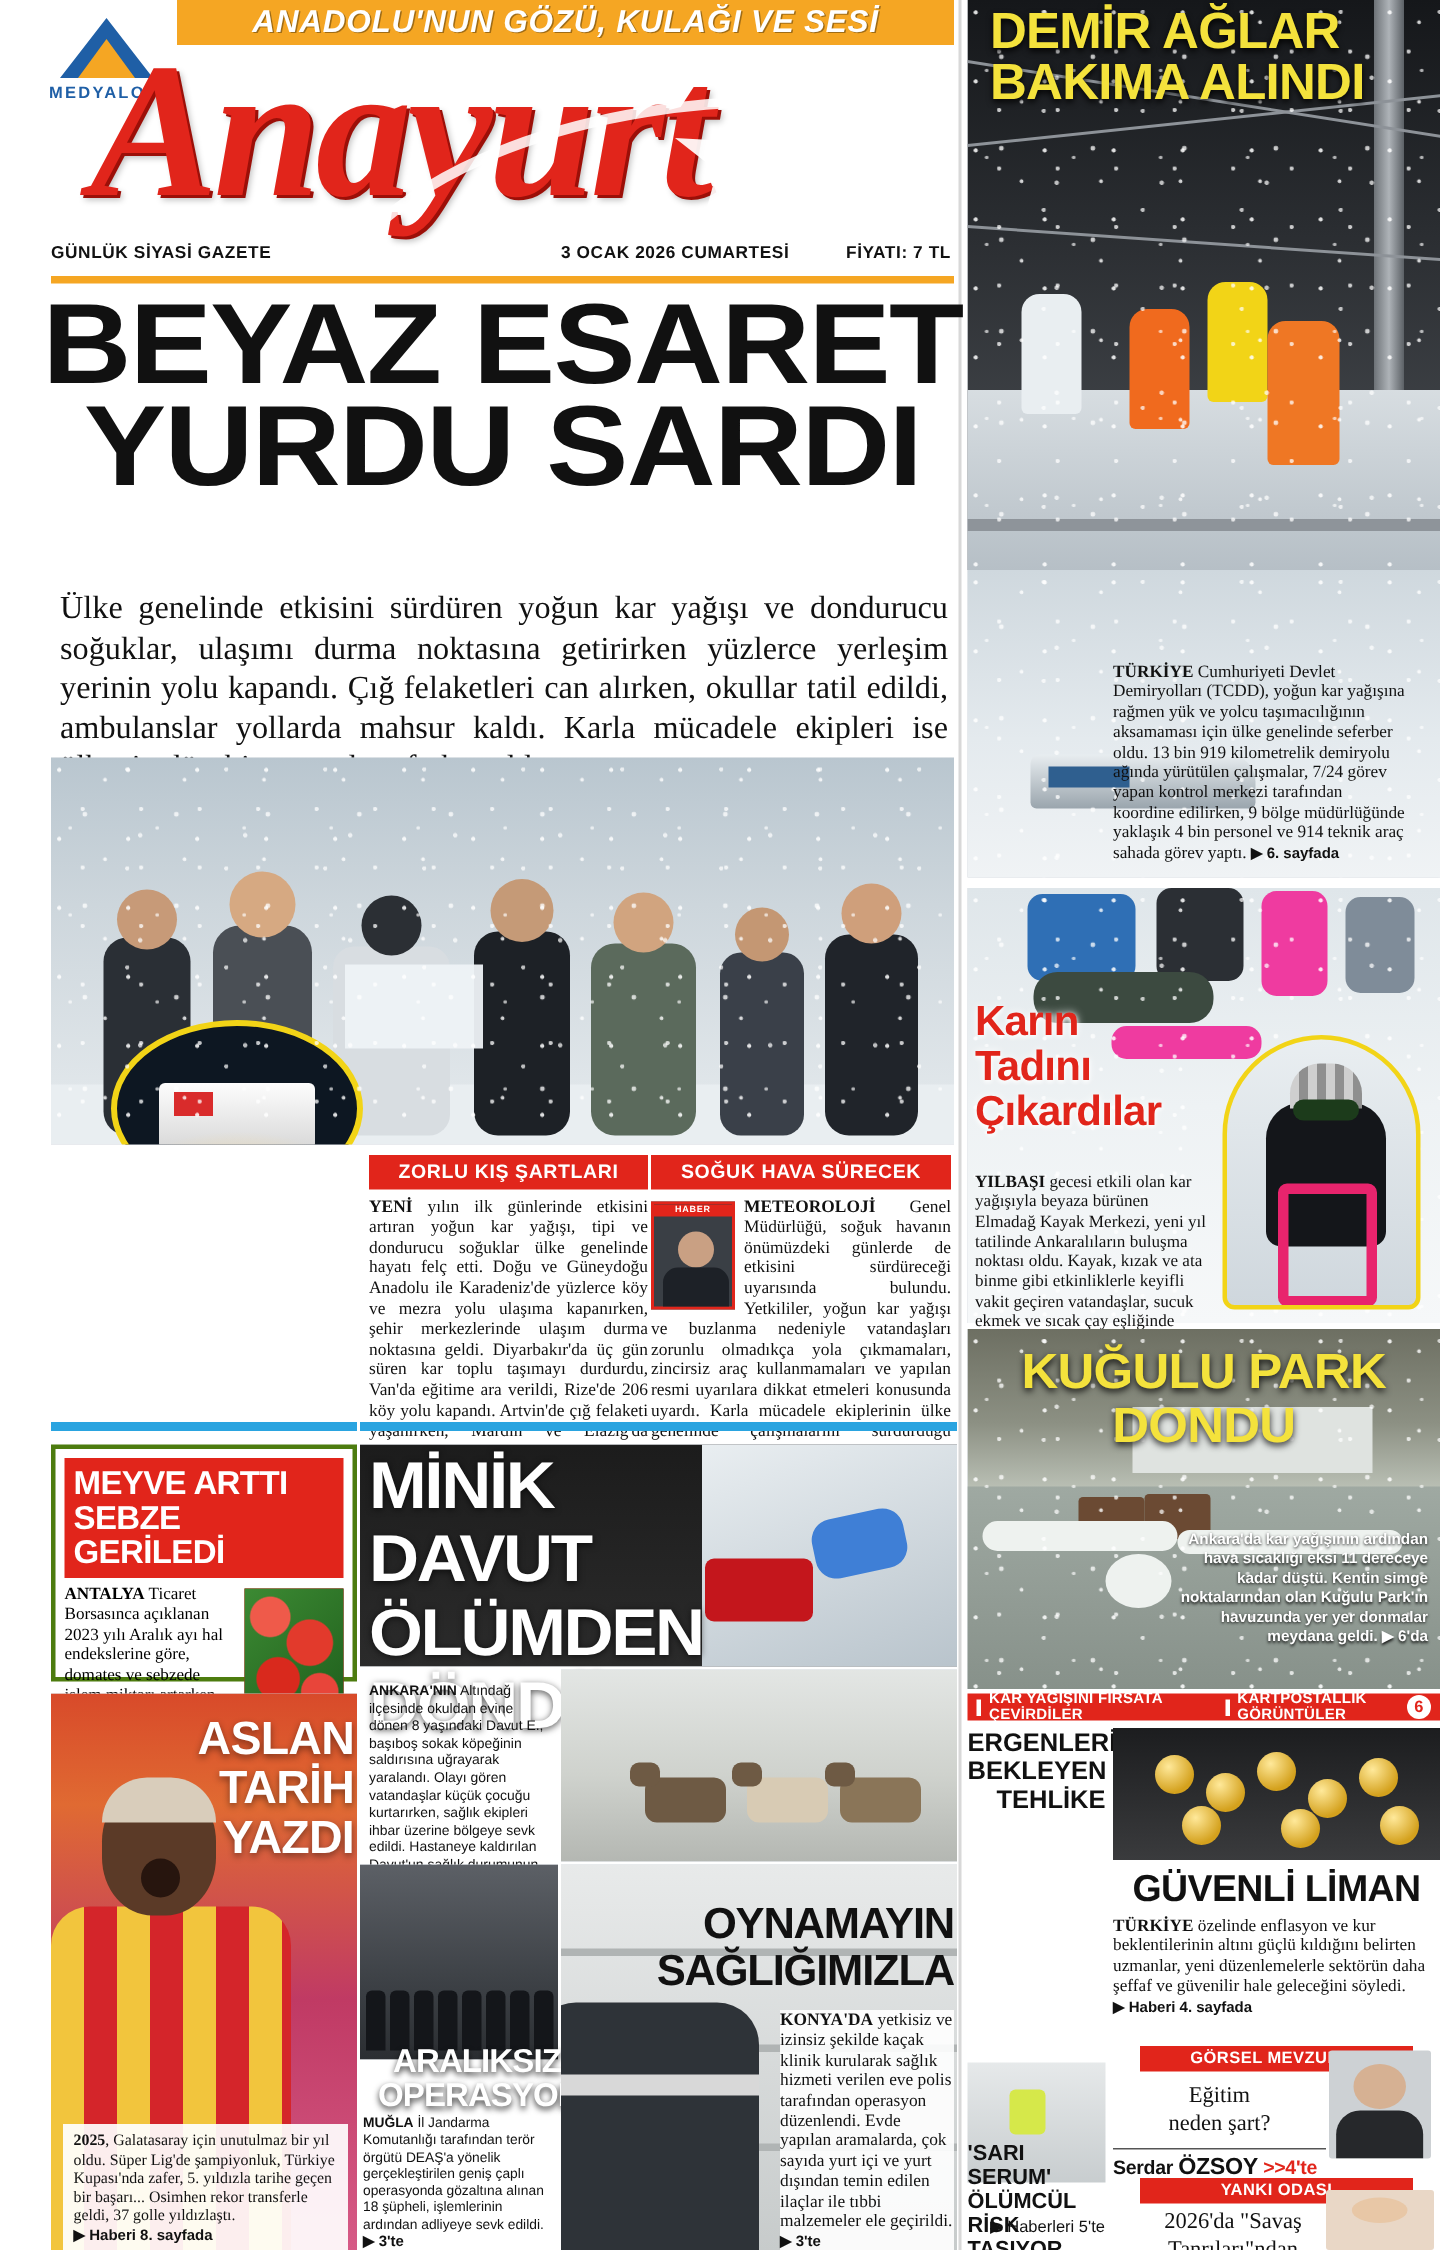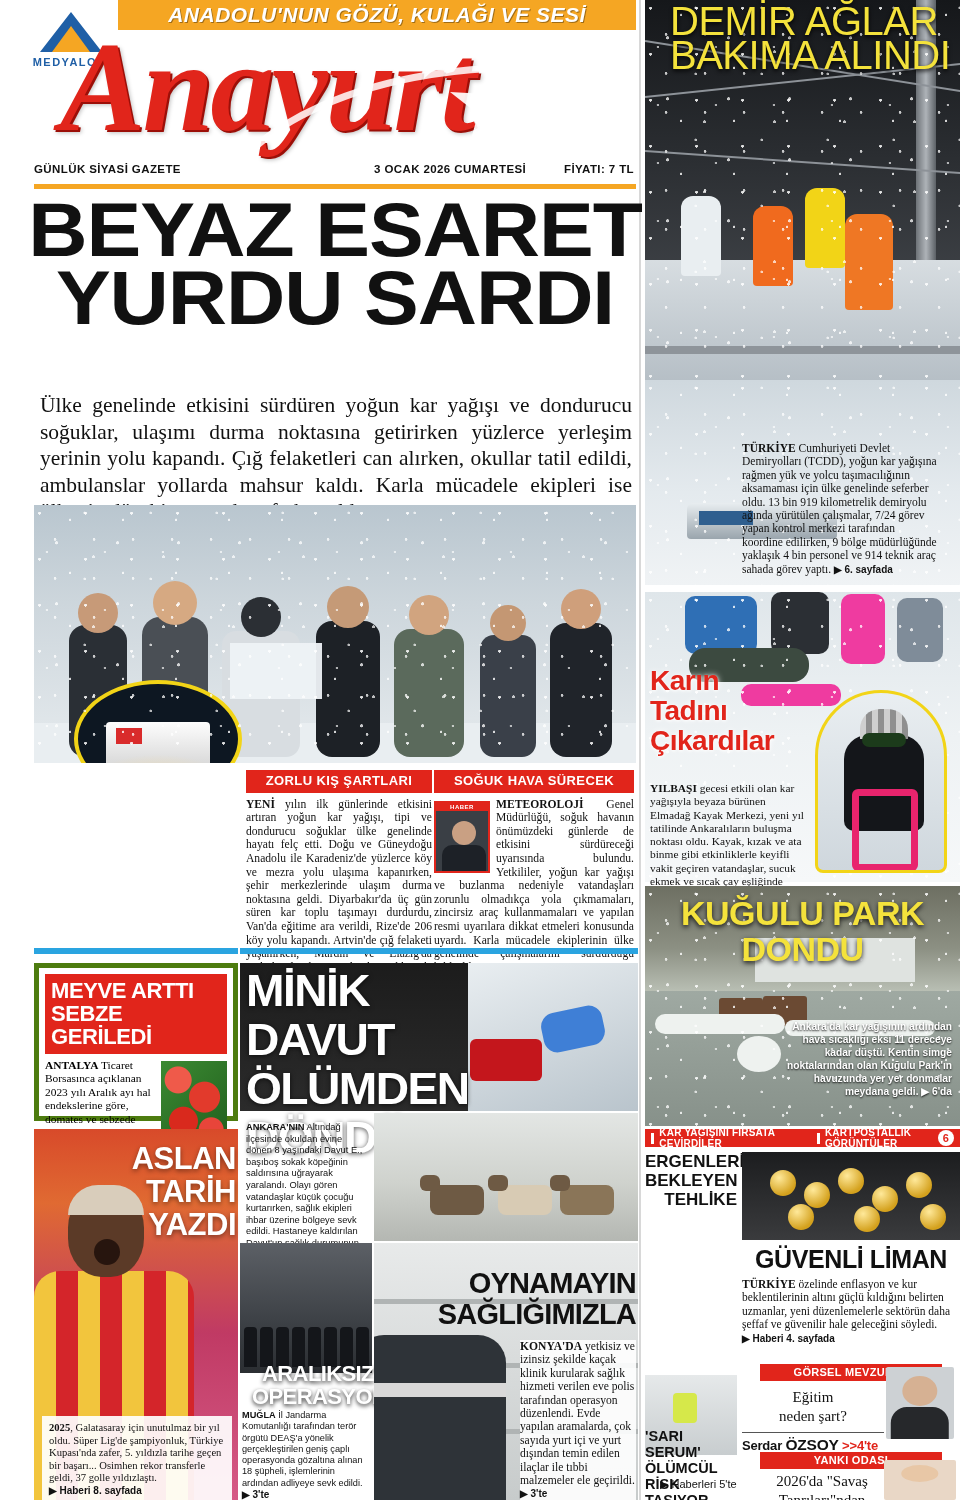--- a/index.html
+++ b/index.html
@@ -131,21 +131,21 @@
     color:#111; text-align:center; width:56px; float:left; clear:left; margin-top:1px;
   }
   .byline b{ font-size:9.5px; }
 
   
   .bluebar{ position:absolute; background:#2aa4e0; height:6px; }
 
   
   .box-meyve{
     position:absolute; left:34px; top:963px; width:204px; height:158px;
-    border:5px solid #4d7c0f; padding:6px;
+    border:3px solid #4d7c0f; padding:6px;
   }
   .red-title{
     background:#e1251b; color:#fff; font-family:"Liberation Sans", sans-serif;
     font-weight:bold; font-size:22px; line-height:23px; padding:5px 6px 6px;
     letter-spacing:-.4px;
   }
   .box-meyve .txt{ font-size:11.4px; line-height:13.4px; margin-top:5px; text-align:left; }
   .tomato{
     float:right; width:66px; height:86px; margin:2px 0 2px 6px;
     background:radial-gradient(circle at 30% 30%, #e8453a, #b5150f 70%), #2f7a2a;
@@ -258,24 +258,23 @@
   .r-railphoto .wire{ position:absolute; background:#8d9298; height:2px; transform-origin:left center; }
   .r-railphoto .pole{ position:absolute; right:24px; top:0; width:20px; height:280px;
     background:linear-gradient(90deg,#6d7277,#aeb3b8,#5c6166); }
   .r-railphoto .worker{ position:absolute; width:40px; height:80px; border-radius:12px 12px 4px 4px; }
   .r-railphoto .snowground{ position:absolute; left:0; bottom:0; width:100%; height:120px;
     background:linear-gradient(180deg,#d7dde1,#b6bfc6); }
   .r-railphoto .track{ position:absolute; left:0; bottom:26px; width:100%; height:8px;
     background:#8e949a; }
   .r-railtitle{
     position:absolute; left:660px; top:4px; width:290px;
-    font-family:"Liberation Sans", sans-serif; font-weight:normal; color:#f4e23c;
-    font-size:40px; line-height:34px; letter-spacing:-.5px;
+    font-family:"Liberation Sans", sans-serif; font-weight:bold; color:#f4e23c;
+    font-size:34px; line-height:34px; letter-spacing:-.5px;
     text-shadow:0 2px 4px rgba(0,0,0,.9);
-    margin-left:10px;
   }
   .r-trainphoto{ position:absolute; left:645px; top:380px; width:315px; height:205px; }
   .r-trainphoto .bg{ position:absolute; inset:0;
     background:linear-gradient(180deg,#cfd8de 0%,#e4eaee 55%,#f0f3f5 100%); }
   .r-trainphoto .train{ position:absolute; left:42px; bottom:46px; width:150px; height:36px;
     background:linear-gradient(180deg,#e8edf0,#9aa5ad); border-radius:6px 18px 4px 4px; }
   .r-trainphoto .train:after{ content:""; position:absolute; left:12px; top:8px; width:54px; height:14px;
     background:#2f5f8f; }
   .r-railtext{
     position:absolute; left:742px; top:442px; width:196px;

